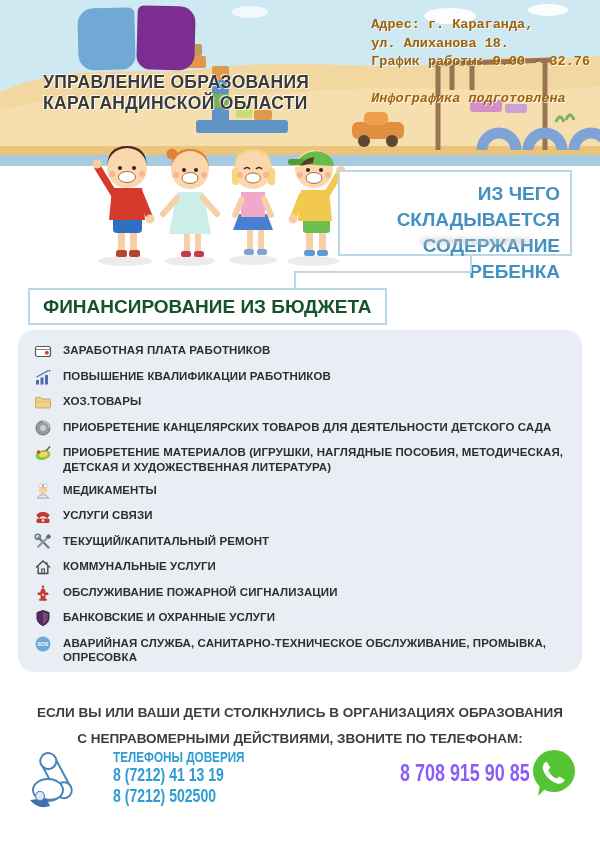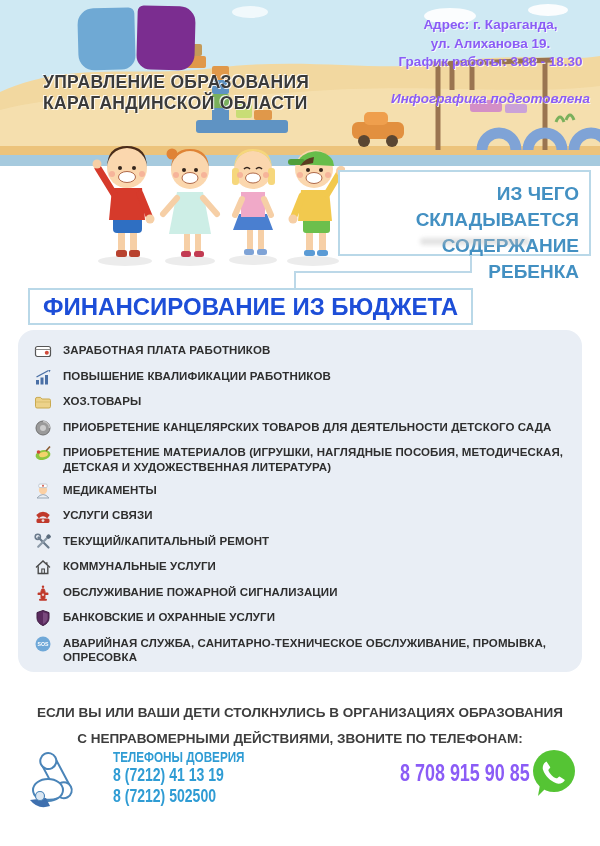--- a/index.html
+++ b/index.html
@@ -13,39 +13,39 @@
 
   
   .logo-blue{left:78px;top:8px;width:57px;height:62px;background:#6fa9d4;
              border-radius:16px 6px 14px 16px;transform:rotate(-1.5deg);}
   .logo-purple{left:137px;top:6px;width:58px;height:64px;background:#7b2d90;
              border-radius:6px 16px 16px 14px;transform:rotate(1.5deg);}
 
   .org-name{left:18px;top:72px;font-size:17.5px;font-weight:bold;color:#3a3a3a;
             line-height:21px;letter-spacing:.3px;
             text-shadow:1px 1px 0 rgba(255,255,255,.85),-1px -1px 0 rgba(255,255,255,.85);margin-left:25px;}
-  .address{right:10px;top:16px;text-align:center;font-size:13.5px;font-weight:bold;
-           color:#8b5cf6;line-height:18.5px;
-           text-shadow:1px 1px 0 rgba(255,255,255,.8);}
+  .address{right:10px;top:16px;text-align:left;font-size:13.5px;font-weight:bold;
+           color:#a16207;line-height:18.5px;
+           text-shadow:1px 1px 0 rgba(255,255,255,.8);font-family:Liberation Mono, monospace;}
   .address .note{font-style:italic;display:block;margin-top:18px;}
   .address .note2{font-style:italic;display:block;}
 
   
-  .title-box{left:338px;top:170px;width:253px;height:86px;box-sizing:border-box;
+  .title-box{left:338px;top:170px;width:234px;height:86px;box-sizing:border-box;
              background:#fff;border:2px solid #b9d8e8;padding:9px 10px 0 6px;
              text-align:right;font-size:19px;font-weight:bold;color:#4390c2;line-height:26px;}
   .watermark-smudge{left:420px;top:238px;width:110px;height:7px;background:#bfbfbf;
              opacity:.45;filter:blur(2px);border-radius:4px;}
   .conn{background:#bcd8e8;}
   .conn-v1{left:470px;top:255px;width:2px;height:18px;}
   .conn-h1{left:294px;top:271px;width:178px;height:2px;}
   .conn-v2{left:294px;top:271px;width:2px;height:17px;}
 
   .section-heading{left:28px;top:288px;background:#fff;border:2px solid #b9d8e8;
-             padding:5px 13px;font-size:24px;font-weight:bold;color:#1d4ed8;
+             padding:5px 13px;font-size:19px;font-weight:bold;color:#14532d;
              white-space:nowrap;line-height:23px;}
 
   
   .panel{left:18px;top:330px;width:564px;height:342px;background:#e9eef5;border-radius:16px;
          box-sizing:border-box;padding:13px 16px 0 16px;}
   .item{display:flex;align-items:flex-start;margin-bottom:8.5px;}
   .item .ic{flex:0 0 18px;width:18px;height:18px;margin-right:11px;margin-top:-1px;}
   .item .lbl{font-size:11.5px;font-weight:bold;color:#2e2e2e;line-height:14.5px;
              max-width:505px;letter-spacing:.1px;}
 
@@ -117,22 +117,22 @@
   <div class="abs logo-blue"></div>
   <div class="abs logo-purple"></div>
 
   <div class="abs org-name">
     <div>УПРАВЛЕНИЕ ОБРАЗОВАНИЯ</div>
     <div>КАРАГАНДИНСКОЙ ОБЛАСТИ</div>
   </div>
 
   <div class="abs address">
     <span>Адрес: г. Караганда,</span><br>
-    <span>ул. Алиханова 19.</span><br>
-    <span>График работы: 3.88 - 18.30</span>
+    <span>ул. Алиханова 18.</span><br>
+    <span>График работы: 9.00 - 32.76</span>
     <span class="note">Инфографика подготовлена</span>
   </div>
 
   <svg class="abs" style="left:85px;top:128px;" width="260" height="140" viewBox="0 0 260 140">
     <ellipse cx="40" cy="133" rx="27" ry="5" fill="#ececec"></ellipse>
     <ellipse cx="105" cy="133" rx="25" ry="5" fill="#ececec"></ellipse>
     <ellipse cx="168" cy="132" rx="24" ry="5" fill="#ececec"></ellipse>
     <ellipse cx="228" cy="133" rx="26" ry="5" fill="#ececec"></ellipse>
 
     <g>

